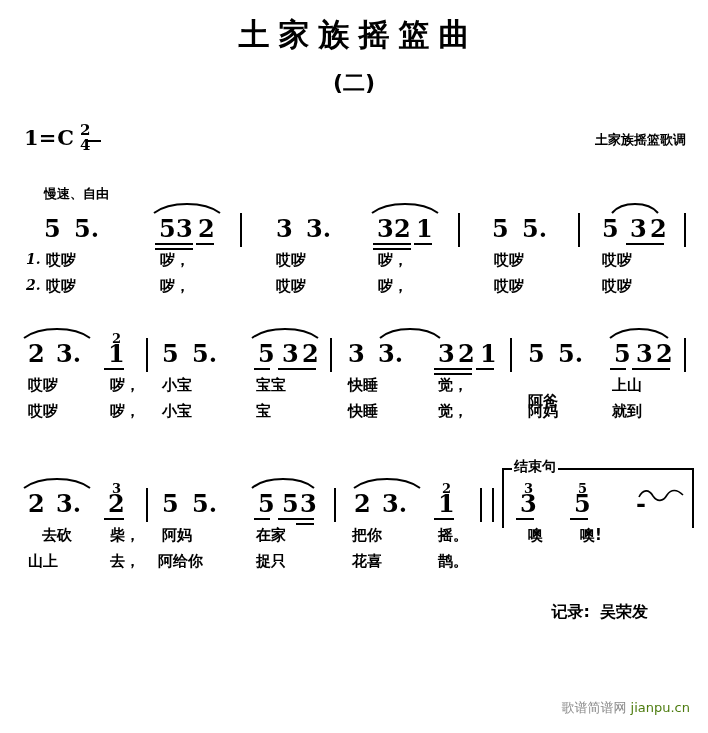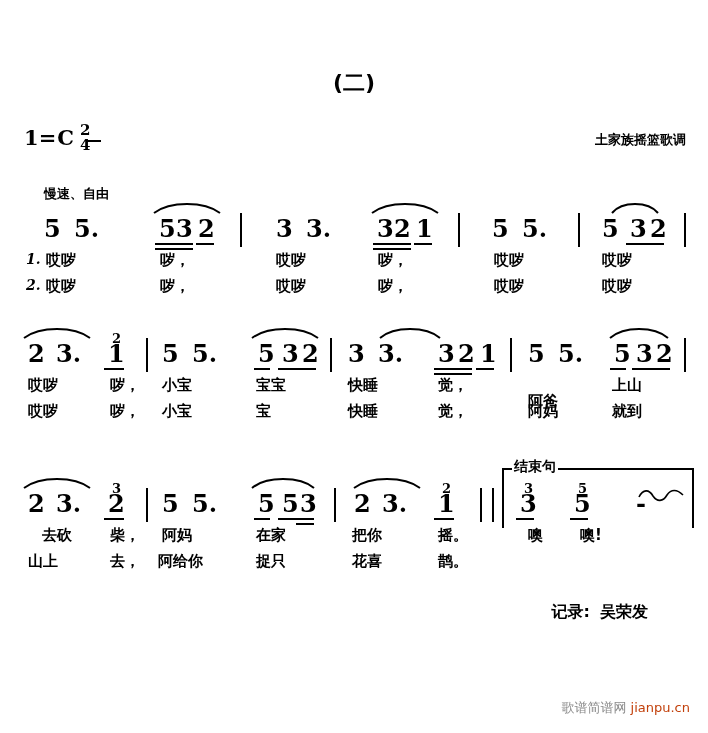--- a/index.html
+++ b/index.html
@@ -177,27 +177,28 @@
   .credits .lbl { margin-right: 10px; }
   
   .watermark {
     position: absolute;
     right: 18px;
     bottom: 16px;
     font-family: "DejaVu Sans", sans-serif;
     font-size: 13px;
     color: #8a8a8a;
   }
-  .watermark .wm-red { color: #c2410c; }
+  .watermark .wm-red { color: #4d7c0f; }
 </style>
 </head>
 <body>
 
 <div class="page">
 
+  <div class="title">土家族摇篮曲</div>
   <div class="subtitle">(二)</div>
 
   <div class="keysig">
     <span>1</span>
     <span class="eq">=</span>
     <span>C</span>
     <span class="meter">
       <span class="num">2</span>
       <span class="den">4</span>
     </span>

